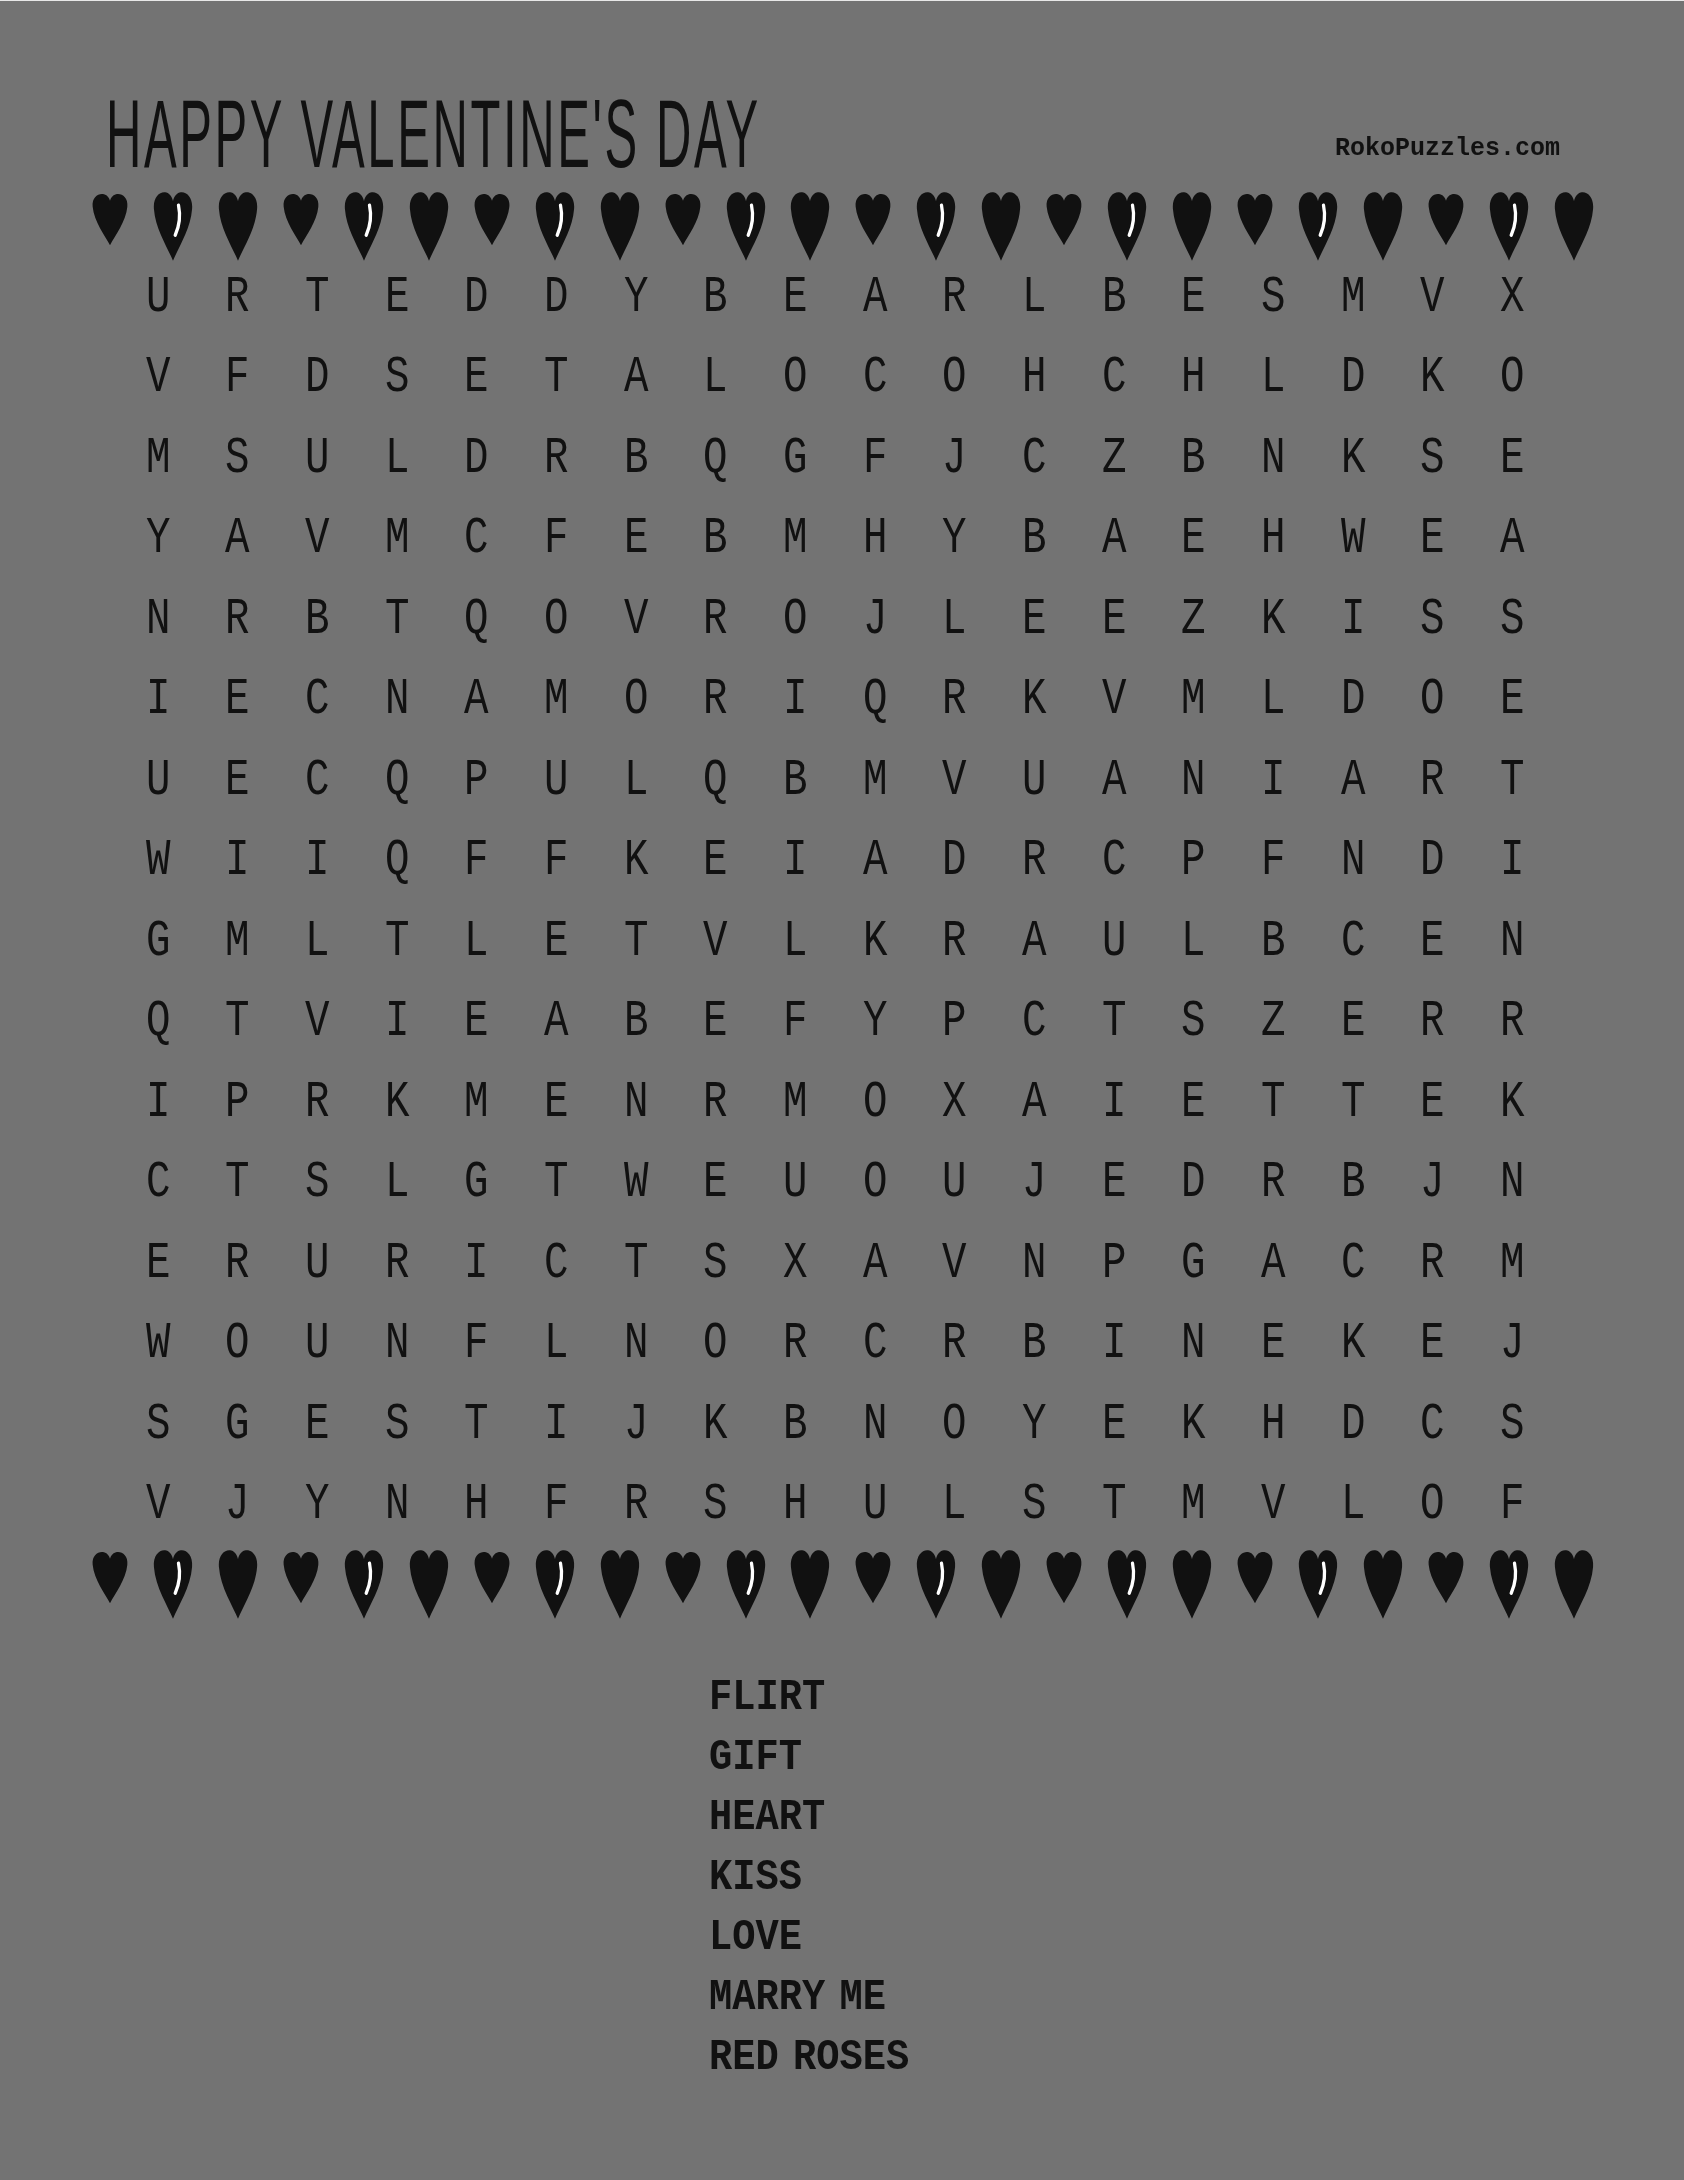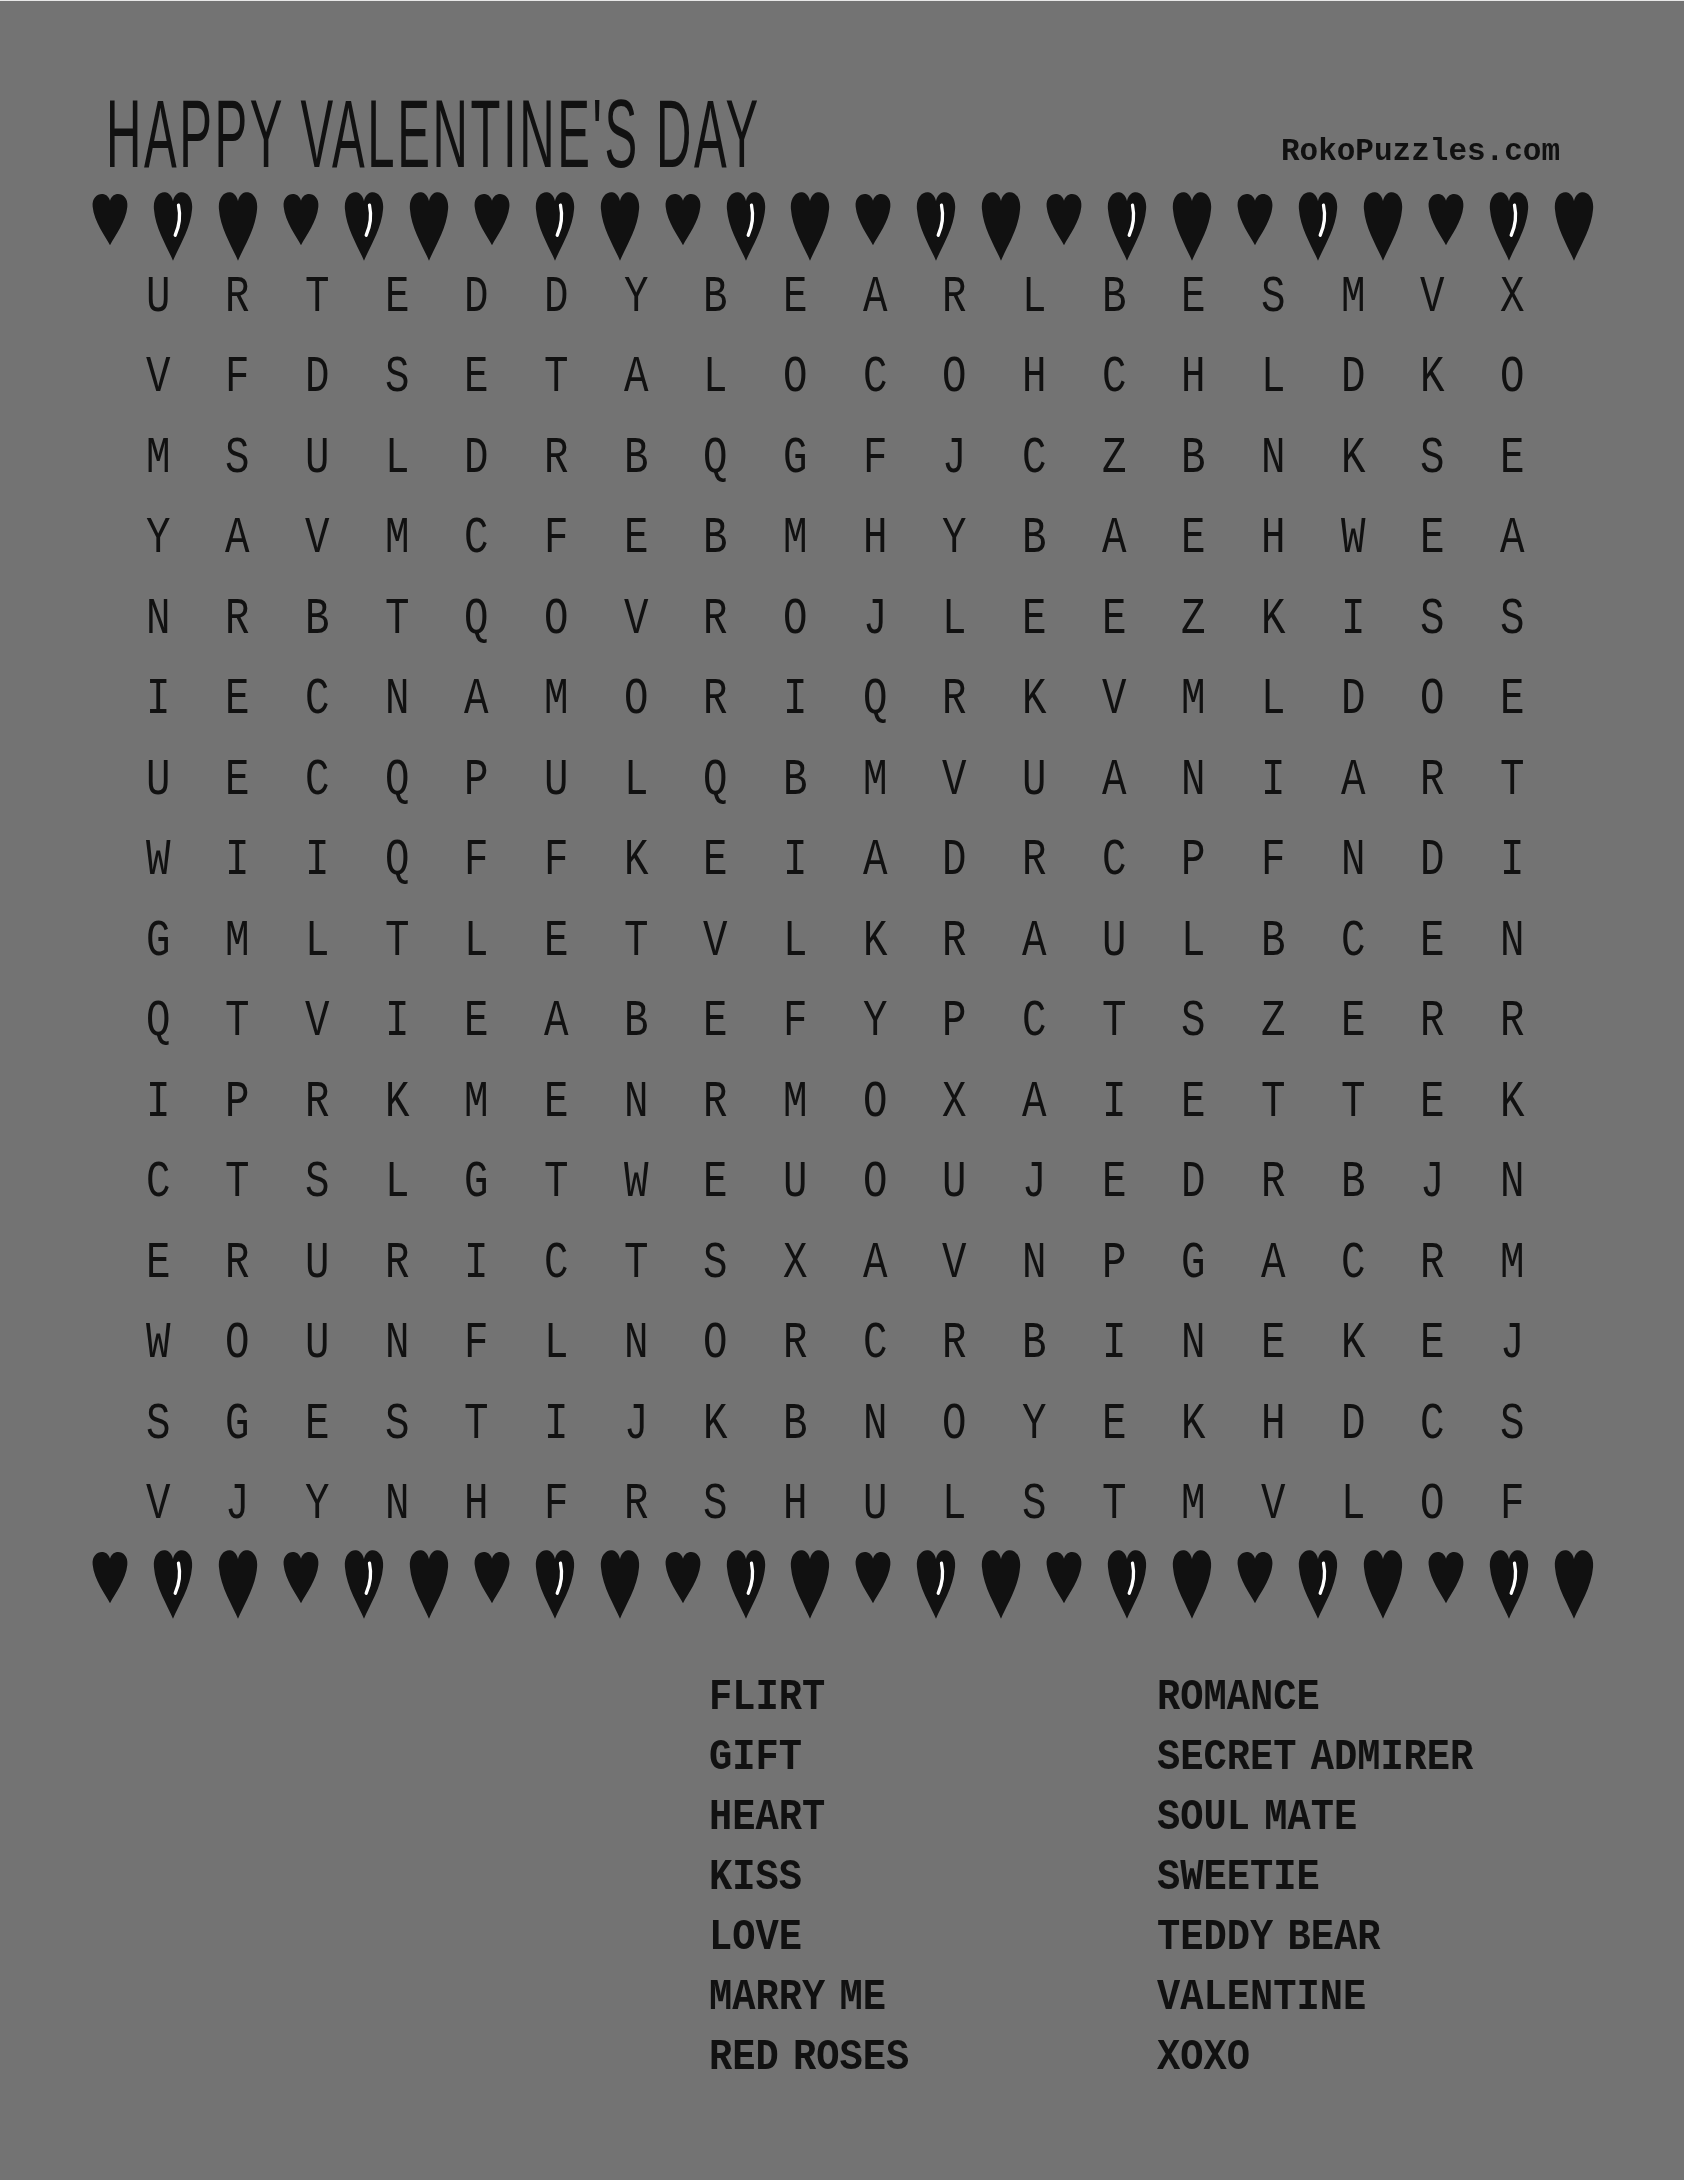--- a/index.html
+++ b/index.html
@@ -10,21 +10,21 @@
   }
   .title {
     position:absolute; left:106px; top:78px;
     font-family:"Liberation Sans", sans-serif; font-weight:400;
     font-size:49px; letter-spacing:2.6px; white-space:nowrap;
     transform:scaleY(1.95); transform-origin:top left;
   }
   .site {
     position:absolute; right:125px; top:133px;
     font-family:"Liberation Mono", monospace;
-    font-size:31px; font-weight:700; white-space:nowrap;
+    font-size:25px; font-weight:700; white-space:nowrap;
   }
   .hearts {
     position:absolute; left:90px; width:1506px;
     display:flex; justify-content:space-between; align-items:flex-start;
   }
   .hearts-top { top:187px; }
   .hearts-bottom { top:1545px; }
   svg.heart { width:44px; height:75px; display:block; }
   svg.heart.short { width:40px; height:56px; margin-top:2.6px; }
   .grid {
@@ -1091,23 +1091,14 @@
 
   <div class="words col2">
       <div class="word-item">FLIRT</div>
       <div class="word-item">GIFT</div>
       <div class="word-item">HEART</div>
       <div class="word-item">KISS</div>
       <div class="word-item">LOVE</div>
       <div class="word-item">MARRY ME</div>
       <div class="word-item">RED ROSES</div>
     </div>
-  <div class="words col3">
-      <div class="word-item">ROMANCE</div>
-      <div class="word-item">SECRET ADMIRER</div>
-      <div class="word-item">SOUL MATE</div>
-      <div class="word-item">SWEETIE</div>
-      <div class="word-item">TEDDY BEAR</div>
-      <div class="word-item">VALENTINE</div>
-      <div class="word-item">XOXO</div>
-    </div>
 </div>
 
 
 </body></html>

